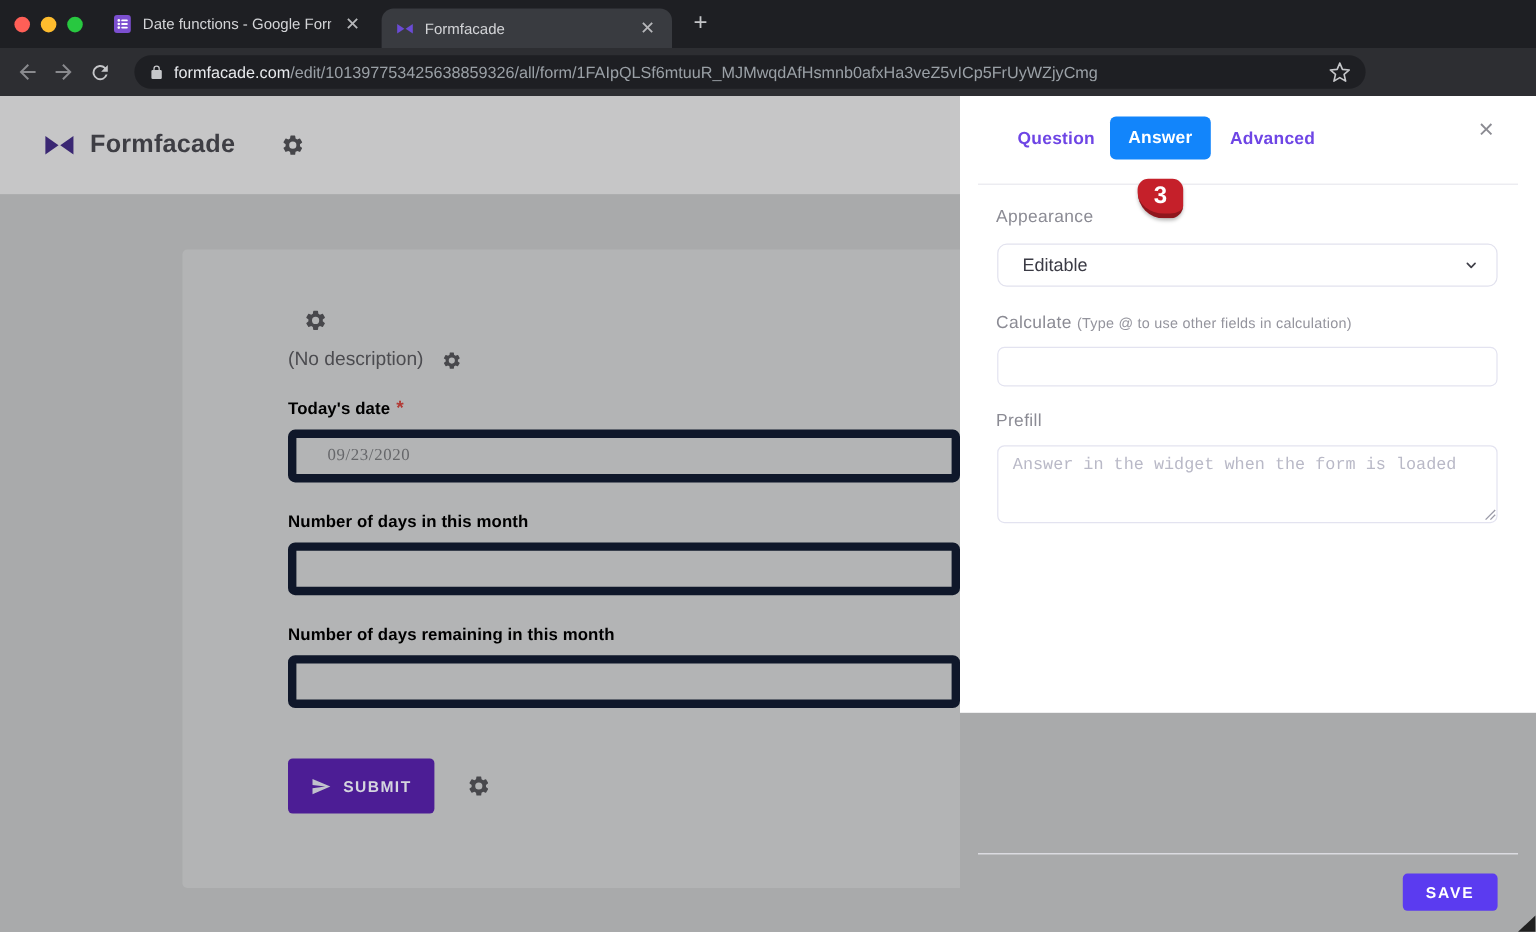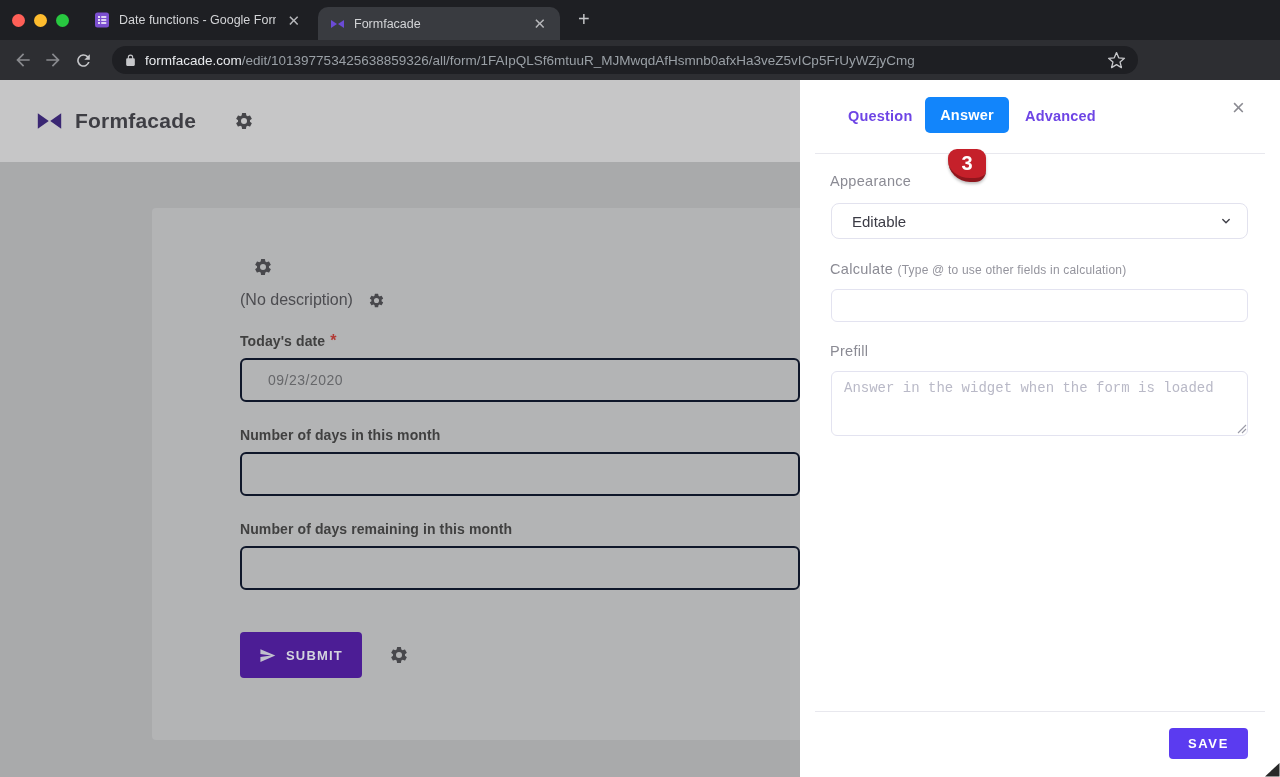--- a/index.html
+++ b/index.html
@@ -36,27 +36,27 @@
   
   .app-header { position:absolute; left:0; top:80px; width:800px; height:82px; background:#c6c6c7; display:flex; align-items:center; }
   .brand-title { font-size:21px; font-weight:700; color:#3e3e44; letter-spacing:0.2px; margin-left:12px; }
   .hdr-gear { margin-left:38px; }
 
   .page-bg { position:absolute; left:0; top:162px; width:800px; height:615px; background:#a9aaab; }
   .form-card { position:absolute; left:152px; top:208px; width:648px; height:532px; background:#b3b4b5; border-radius:4px 0 0 4px; }
   .fc { position:absolute; }
   .desc-row { display:flex; align-items:center; gap:15px; }
   .desc-text { font-size:16px; color:#4c4c50; }
-  .f-label { font-size:14px; font-weight:700; color:#404040; letter-spacing:0.1px; }
+  .f-label { font-size:14px; font-weight:700; color:#000000; letter-spacing:0.1px; }
   .req { color:#b23a35; font-weight:700; margin-left:5px; }
-  .f-input { width:560px; height:44px; border:2px solid #0f172a; border-radius:6px; background:transparent; padding:0 12px 0 26px; font-size:14px; color:#66676a; font-family:Liberation Sans, sans-serif; letter-spacing:0.5px; }
+  .f-input { width:560px; height:44px; border:7px solid #0f172a; border-radius:6px; background:transparent; padding:0 12px 0 26px; font-size:14px; color:#66676a; font-family:Liberation Serif, serif; letter-spacing:0.5px; }
   .submit-btn { display:flex; align-items:center; justify-content:center; gap:10px; width:122px; height:46px; background:#4c1d95; border:none; border-radius:4px; color:#d4d5de; font-size:13px; font-weight:600; letter-spacing:1.2px; font-family:"Liberation Sans",sans-serif; }
 
   
-  .panel { position:absolute; left:800px; top:80px; width:480px; height:697px; background:#ffffff; }
+  .panel { position:absolute; left:800px; top:80px; width:480px; height:514px; background:#ffffff; }
   .ptab { position:absolute; font-size:14.5px; font-weight:600; color:var(--tab-purple,#6e45e5); letter-spacing:0.2px; }
   .ptab-active { display:flex; align-items:center; justify-content:center; background:var(--answer-blue,#1285fb); color:#ffffff; border-radius:5px; width:84px; height:36px; }
   .pclose { position:absolute; left:432px; top:17px; color:#8b8b92; font-size:22px; line-height:1; font-weight:400; }
   .pdivider { position:absolute; left:15px; width:450px; height:1px; background:#e8e8ee; }
 
   .step-badge { position:absolute; left:148px; top:69px; width:38px; height:33px; background:var(--badge-red,#c5202a); border-bottom:4px solid #8f161d; border-radius:9px 9px 11px 22px; color:#ffffff; font-size:20px; font-weight:700; display:flex; align-items:center; justify-content:center; box-shadow:0 2px 3px rgba(0,0,0,0.25); }
 
   .p-label { position:absolute; left:30px; font-size:14.5px; color:#8b8b94; letter-spacing:0.3px; }
   .p-hint { font-size:12px; color:#94949d; letter-spacing:0.2px; }
   .p-select { position:absolute; left:31px; top:123px; width:417px; height:36px; border:1px solid #e2e2ee; border-radius:8px; display:flex; align-items:center; padding:0 14px 0 20px; }

